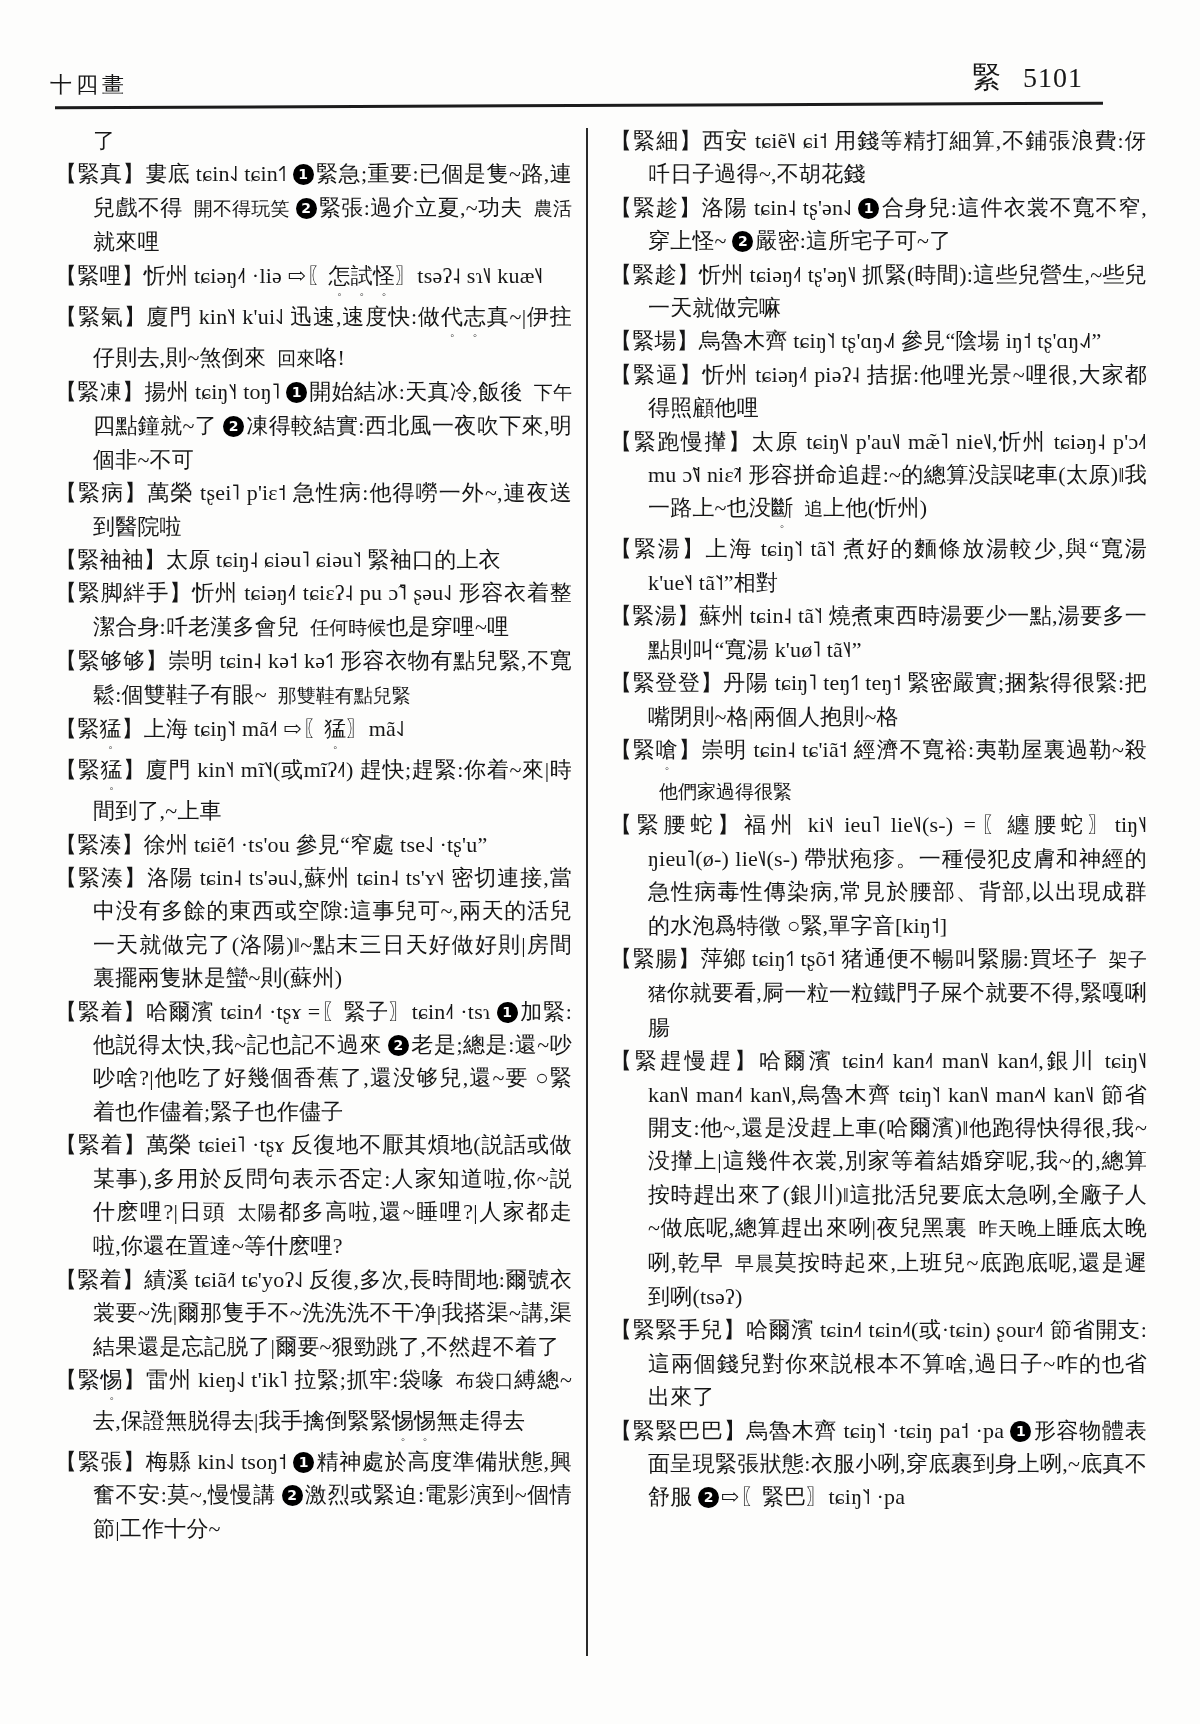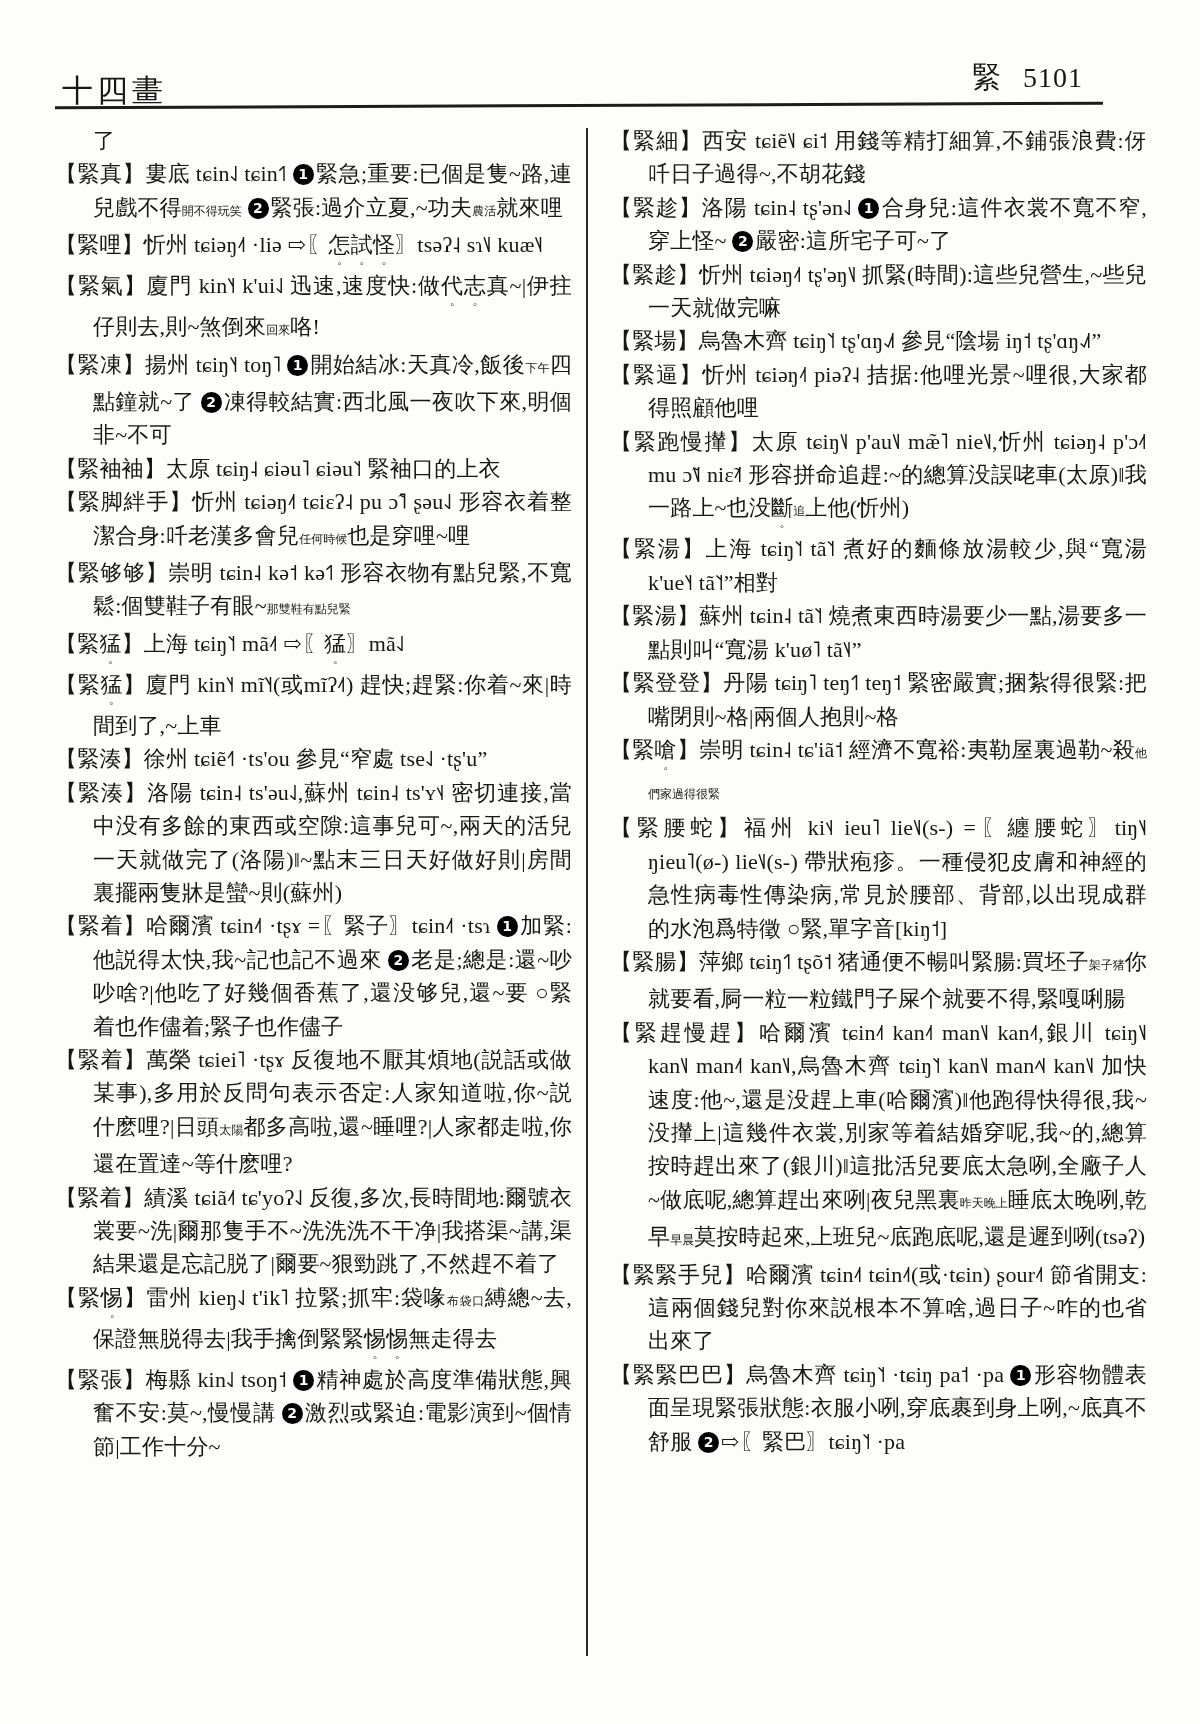--- a/index.html
+++ b/index.html
@@ -7,22 +7,22 @@
     width:1200px;height:1724px;
     background:#fdfdfc;
     font-family:"Liberation Serif","DejaVu Serif",serif;
     color:#161616;
     -webkit-font-smoothing:antialiased;
   }
   .page{position:relative;width:1200px;height:1724px;overflow:hidden;}
 
   
   .hdr-left{
-    position:absolute;left:62px;top:70px;
-    font-size:31px;letter-spacing:4px;
+    position:absolute;left:50px;top:70px;
+    font-size:22px;letter-spacing:4px;
   }
   .hdr-right{
     position:absolute;left:972px;top:58px;
     font-size:29px;
   }
   .hdr-right .hdr-page{margin-left:22px;font-size:28px;letter-spacing:1px;text-align:right;}
   .hdr-rule{
     position:absolute;left:55px;top:104px;width:1048px;height:3px;
     background:#1c1c1c;transform:rotate(-0.25deg);
   }
@@ -43,21 +43,21 @@
     margin:0;
     font-size:22px;
     line-height:33.4px;
     text-align:justify;
     padding-left:38px;
     text-indent:-38px;
     letter-spacing:0.2px;
   }
   p.entry.cont{text-indent:0;}
   .hw{font-weight:normal;}
-  .sm{font-size:12px;letter-spacing:0;}
+  .sm{font-size:19px;letter-spacing:0;margin-left:11px;}
   .rg{
     text-emphasis:open dot;
     -webkit-text-emphasis:open dot;
     text-emphasis-position:under right;
     margin-top:44px;
     -webkit-text-emphasis-position:under right;
   }
   .num{
     display:inline-block;width:21px;height:21px;line-height:21.5px;
     border-radius:50%;background:#000;color:#fff;
@@ -79,20 +79,21 @@
 
   <div class="hdr-rule"></div>
 
   <div class="columns">
     <section class="col col-left">
         <p class="entry cont"><span>了</span></p>
         <p class="entry"><span class="hw">【緊真】</span><span>婁底 tɕin˨˩ tɕin˦˥ </span><span class="num">1</span><span>緊急;重要:已個是隻~路,連兒戲不得</span><span class="sm">開不得玩笑</span><span> </span><span class="num">2</span><span>緊張:過介立夏,~功夫</span><span class="sm">農活</span><span>就來哩</span></p>
         <p class="entry"><span class="hw">【緊哩】</span><span>忻州 tɕiəŋ˨˦ ·liə ⇨〖</span><span class="rg">怎試怪</span><span>〗tsəʔ˨ sɿ˥˩ kuæ˥˨</span></p>
         <p class="entry"><span class="hw">【緊氣】</span><span>廈門 kin˥˧ k'ui˨˩ 迅速,速度快:做</span><span class="rg">代志</span><span>真~|伊拄仔則去,則~煞倒來</span><span class="sm">回來</span><span>咯!</span></p>
         <p class="entry"><span class="hw">【緊凍】</span><span>揚州 tɕiŋ˥˧ toŋ˥ </span><span class="num">1</span><span>開始結冰:天真冷,飯後</span><span class="sm">下午</span><span>四點鐘就~了 </span><span class="num">2</span><span>凍得較結實:西北風一夜吹下來,明個非~不可</span></p>
+        <p class="entry"><span class="hw">【緊病】</span><span>萬榮 tʂei˥ p'iɛ˦ 急性病:他得嘮一外~,連夜送到醫院啦</span></p>
         <p class="entry"><span class="hw">【緊袖袖】</span><span>太原 tɕiŋ˨ ɕiəu˥ ɕiəu˥˦ 緊袖口的上衣</span></p>
         <p class="entry"><span class="hw">【緊脚絆手】</span><span>忻州 tɕiəŋ˨˦ tɕiɛʔ˨ pu ɔ̃˥ ʂəu˨˩ 形容衣着整潔合身:吀老漢多會兒</span><span class="sm">任何時候</span><span>也是穿哩~哩</span></p>
         <p class="entry"><span class="hw">【緊够够】</span><span>崇明 tɕin˨ kə˦ kə˦˥ 形容衣物有點兒緊,不寬鬆:個雙鞋子有眼~</span><span class="sm">那雙鞋有點兒緊</span></p>
         <p class="entry"><span class="hw">【緊</span><span class="hw rg">猛</span><span class="hw">】</span><span>上海 tɕiŋ˥˦ mã˨˦ ⇨〖</span><span class="rg">猛</span><span>〗mã˨˩</span></p>
         <p class="entry"><span class="hw">【緊</span><span class="hw rg">猛</span><span class="hw">】</span><span>廈門 kin˥˧ mĩ˥˧(或mĩʔ˨˦) 趕快;趕緊:你着~來|時間到了,~上車</span></p>
         <p class="entry"><span class="hw">【緊湊】</span><span>徐州 tɕiẽ˧˥ ·ts'ou 參見“窄處 tse˨˩ ·tʂ'u”</span></p>
         <p class="entry"><span class="hw">【緊湊】</span><span>洛陽 tɕin˨ ts'əu˨˩,蘇州 tɕin˨ ts'ʏ˦˨ 密切連接,當中没有多餘的東西或空隙:這事兒可~,兩天的活兒一天就做完了(洛陽)‖~點末三日天好做好則|房間裏擺兩隻牀是蠻~則(蘇州)</span></p>
         <p class="entry"><span class="hw">【緊着】</span><span>哈爾濱 tɕin˨˦ ·tʂɤ =〖緊子〗tɕin˨˦ ·tsɿ </span><span class="num">1</span><span>加緊:他説得太快,我~記也記不過來 </span><span class="num">2</span><span>老是;總是:還~吵吵啥?|他吃了好幾個香蕉了,還没够兒,還~要 ○緊着也作儘着;緊子也作儘子</span></p>
         <p class="entry"><span class="hw">【緊着】</span><span>萬榮 tɕiei˥ ·tʂɤ 反復地不厭其煩地(説話或做某事),多用於反問句表示否定:人家知道啦,你~説什麽哩?|日頭</span><span class="sm">太陽</span><span>都多高啦,還~睡哩?|人家都走啦,你還在置達~等什麽哩?</span></p>
         <p class="entry"><span class="hw">【緊着】</span><span>績溪 tɕiã˨˦ tɕ'yoʔ˨˩ 反復,多次,長時間地:爾號衣裳要~洗|爾那隻手不~洗洗洗不干净|我搭渠~講,渠結果還是忘記脱了|爾要~狠勁跳了,不然趕不着了</span></p>
@@ -106,20 +107,20 @@
         <p class="entry"><span class="hw">【緊趁】</span><span>忻州 tɕiəŋ˨˦ tʂ'əŋ˥˩ 抓緊(時間):這些兒營生,~些兒一天就做完嘛</span></p>
         <p class="entry"><span class="hw">【緊場】</span><span>烏魯木齊 tɕiŋ˥˦ tʂ'ɑŋ˨˩˦ 參見“陰場 iŋ˦ tʂ'ɑŋ˨˩˦”</span></p>
         <p class="entry"><span class="hw">【緊逼】</span><span>忻州 tɕiəŋ˨˦ piəʔ˨ 拮据:他哩光景~哩很,大家都得照顧他哩</span></p>
         <p class="entry"><span class="hw">【緊跑慢攆】</span><span>太原 tɕiŋ˥˩ p'au˥˩ mæ̃˥ nie˥˩,忻州 tɕiəŋ˨ p'ɔ˨˦ mu ɔ̃˥˩ niɛ̃˨˦ 形容拼命追趕:~的總算没誤咾車(太原)‖我一路上~也没</span><span class="rg">斷</span><span class="sm">追</span><span>上他(忻州)</span></p>
         <p class="entry"><span class="hw">【緊湯】</span><span>上海 tɕiŋ˥˦ tã˥˦ 煮好的麵條放湯較少,與“寬湯 k'ue˥˧ tã˥˦”相對</span></p>
         <p class="entry"><span class="hw">【緊湯】</span><span>蘇州 tɕin˨ tã˥˦ 燒煮東西時湯要少一點,湯要多一點則叫“寬湯 k'uø˥ tã˥˨”</span></p>
         <p class="entry"><span class="hw">【緊登登】</span><span>丹陽 tɕiŋ˥ teŋ˦˥ teŋ˦ 緊密嚴實;捆紮得很緊:把嘴閉則~格|兩個人抱則~格</span></p>
         <p class="entry"><span class="hw">【緊</span><span class="hw rg">嗆</span><span class="hw">】</span><span>崇明 tɕin˨ tɕ'iã˦ 經濟不寬裕:夷勒屋裏過勒~殺</span><span class="sm">他們家過得很緊</span></p>
         <p class="entry"><span class="hw">【緊腰蛇】</span><span>福州 ki˦˨ ieu˥ lie˥˩(s-) =〖纏腰蛇〗tiŋ˥˨ ŋieu˥(ø-) lie˥˩(s-) 帶狀疱疹。一種侵犯皮膚和神經的急性病毒性傳染病,常見於腰部、背部,以出現成群的水泡爲特徵 ○緊,單字音[kiŋ˦]</span></p>
         <p class="entry"><span class="hw">【緊腸】</span><span>萍鄉 tɕiŋ˦˥ tʂõ˦ 猪通便不暢叫緊腸:買坯子</span><span class="sm">架子猪</span><span>你就要看,屙一粒一粒鐵門子屎个就要不得,緊嘎唎腸</span></p>
-        <p class="entry"><span class="hw">【緊趕慢趕】</span><span>哈爾濱 tɕin˨˦ kan˨˦ man˥˩ kan˨˦,銀川 tɕiŋ˥˩ kan˥˩ man˨˦ kan˥˩,烏魯木齊 tɕiŋ˥˦ kan˥˩ man˨˦˨ kan˥˩ 加快速度:他~,還是没趕上車(哈爾濱)‖他跑得快得很,我~没攆上|這幾件衣裳,別家等着結婚穿呢,我~的,總算按時趕出來了(銀川)‖這批活兒要底太急咧,全廠子人~做底呢,總算趕出來咧|夜兒黑裏</span><span class="sm">昨天晚上</span><span>睡底太晚咧,乾早</span><span class="sm">早晨</span><span>莫按時起來,上班兒~底跑底呢,還是遲到咧(tsəʔ)</span></p>
+        <p class="entry"><span class="hw">【緊趕慢趕】</span><span>哈爾濱 tɕin˨˦ kan˨˦ man˥˩ kan˨˦,銀川 tɕiŋ˥˩ kan˥˩ man˨˦ kan˥˩,烏魯木齊 tɕiŋ˥˦ kan˥˩ man˨˦˨ kan˥˩ 節省開支:他~,還是没趕上車(哈爾濱)‖他跑得快得很,我~没攆上|這幾件衣裳,別家等着結婚穿呢,我~的,總算按時趕出來了(銀川)‖這批活兒要底太急咧,全廠子人~做底呢,總算趕出來咧|夜兒黑裏</span><span class="sm">昨天晚上</span><span>睡底太晚咧,乾早</span><span class="sm">早晨</span><span>莫按時起來,上班兒~底跑底呢,還是遲到咧(tsəʔ)</span></p>
         <p class="entry"><span class="hw">【緊緊手兒】</span><span>哈爾濱 tɕin˨˦ tɕin˨˦(或·tɕin) ʂour˨˦ 節省開支:這兩個錢兒對你來説根本不算啥,過日子~咋的也省出來了</span></p>
         <p class="entry"><span class="hw">【緊緊巴巴】</span><span>烏魯木齊 tɕiŋ˥˦ ·tɕiŋ pa˦ ·pa </span><span class="num">1</span><span>形容物體表面呈現緊張狀態:衣服小咧,穿底裹到身上咧,~底真不舒服 </span><span class="num">2</span><span>⇨〖緊巴〗tɕiŋ˥˦ ·pa</span></p>
       </section>
     <div class="col-divider"></div>
   </div>
 
 </div>
 
 </body></html>

